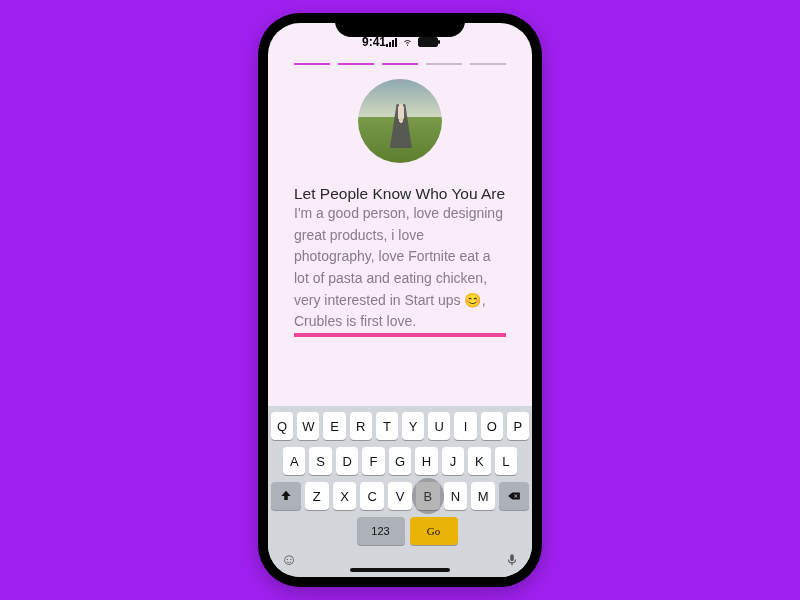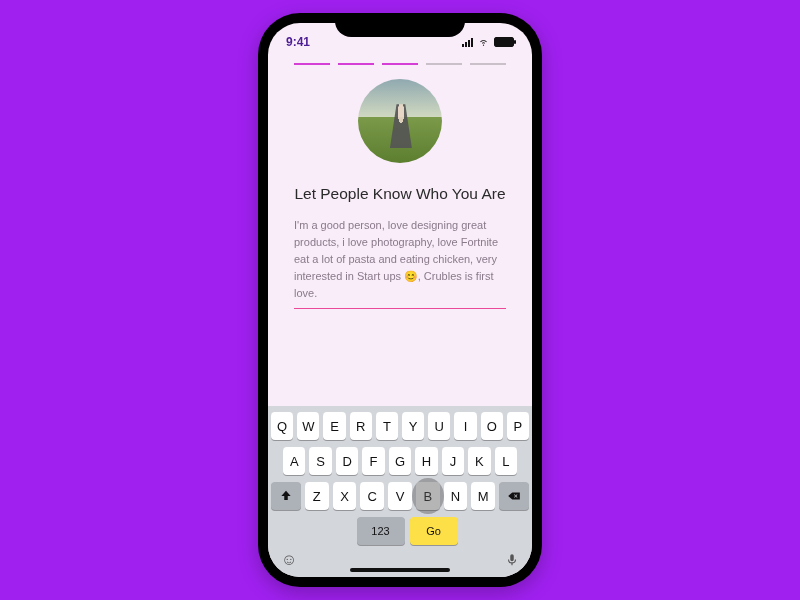--- a/index.html
+++ b/index.html
@@ -30,23 +30,23 @@
     position: absolute; top: 0; left: 50%;
     transform: translateX(-50%);
     width: 130px; height: 24px;
     background: #000;
     border-bottom-left-radius: 16px;
     border-bottom-right-radius: 16px;
     z-index: 10;
   }
   .statusbar {
     height: 32px;
-    display: flex; align-items: center; justify-content: space-between;
+    display: flex; align-items: center; justify-content: center;
     padding: 0 18px; padding-top: 6px;
-    font-size: 12px; font-weight: 600; color: #4c1d95;
+    font-size: 12px; font-weight: 600; color: #000000;
     z-index: 5; position: relative;
   }
   .status-right { display: flex; align-items: center; gap: 4px; }
   .signal-bars { display:flex; align-items:flex-end; gap:1px; height:10px;}
   .signal-bars span{ width:2px; background:#111; display:block;}
   .signal-bars span:nth-child(1){height:3px;} .signal-bars span:nth-child(2){height:5px;}
   .signal-bars span:nth-child(3){height:7px;} .signal-bars span:nth-child(4){height:9px;}
   .wifi { width:13px; height:10px; }
   .battery { width:20px; height:10px; border:1px solid #111; border-radius:2px; position:relative;}
   .battery::after{content:"";position:absolute;right:-3px;top:2px;width:2px;height:4px;background:#111;border-radius:1px;}
@@ -66,25 +66,25 @@
     position:relative;
   }
   .avatar::after{
     content:""; position:absolute; left:38%; top:30%; width:22px; height:44px;
     background: radial-gradient(ellipse at 50% 20%, #e9d6c7 20%, transparent 21%),
                 linear-gradient(#555 0%, #555 100%);
     clip-path: polygon(30% 0,70% 0,100% 100%,0 100%);
     opacity:0.9;
   }
   .heading {
-    font-size: 15.5px; color:#2a2a2a; font-weight:400; margin-bottom:14px;text-align:center;
+    font-size: 15.5px; color:#2a2a2a; font-weight:400; 
   }
   .bio {
-    font-size: 11px; line-height:1.55; color:#8a7a8a;
-    border-bottom: 1px solid #ec4899; padding-bottom:6px;
+    font-size: 14px; line-height:1.55; color:#8a7a8a;
+    border-bottom: 4px solid #ec4899; 
   }
 
   .keyboard {
     margin-top:auto;
     background:#d3d6db;
     padding: 6px 3px 4px;
   }
   .krow { display:flex; gap:4px; justify-content:center; margin-bottom:7px;}
   .key {
     background:#fff; border-radius:4px; height:28px;
@@ -97,21 +97,21 @@
   .key.shift svg, .key.backspace svg { width:14px; height:14px; }
   .key.pressed { position:relative;}
   .key.pressed::after{
     content:""; position:absolute; inset:-4px; background:rgba(90,90,90,0.45);
     border-radius:50%;
   }
   .krow.bottom { gap:5px; margin-bottom:4px;padding-left:14px;}
   .krow.bottom .key { max-width:none; font-size:11px;}
   .key.num { flex:0 0 48px; background:#adb1b8;}
   .key.space { flex:1; background:#fff;}
-  .key.go { flex:0 0 48px; background:#fde047;}
+  .key.go { flex:0 0 48px; background:#eab308;font-family:Liberation Serif, serif;}
   .kfooter { display:flex; justify-content:space-between; padding:2px 10px 0;}
   .kfooter span { font-size:16px; color:#555;}
   .home-indicator{
     position:absolute; bottom:5px; left:50%; transform:translateX(-50%);
     width:100px; height:4px; background:#111; border-radius:3px;
   }
 </style>
 </head>
 <body>
 

